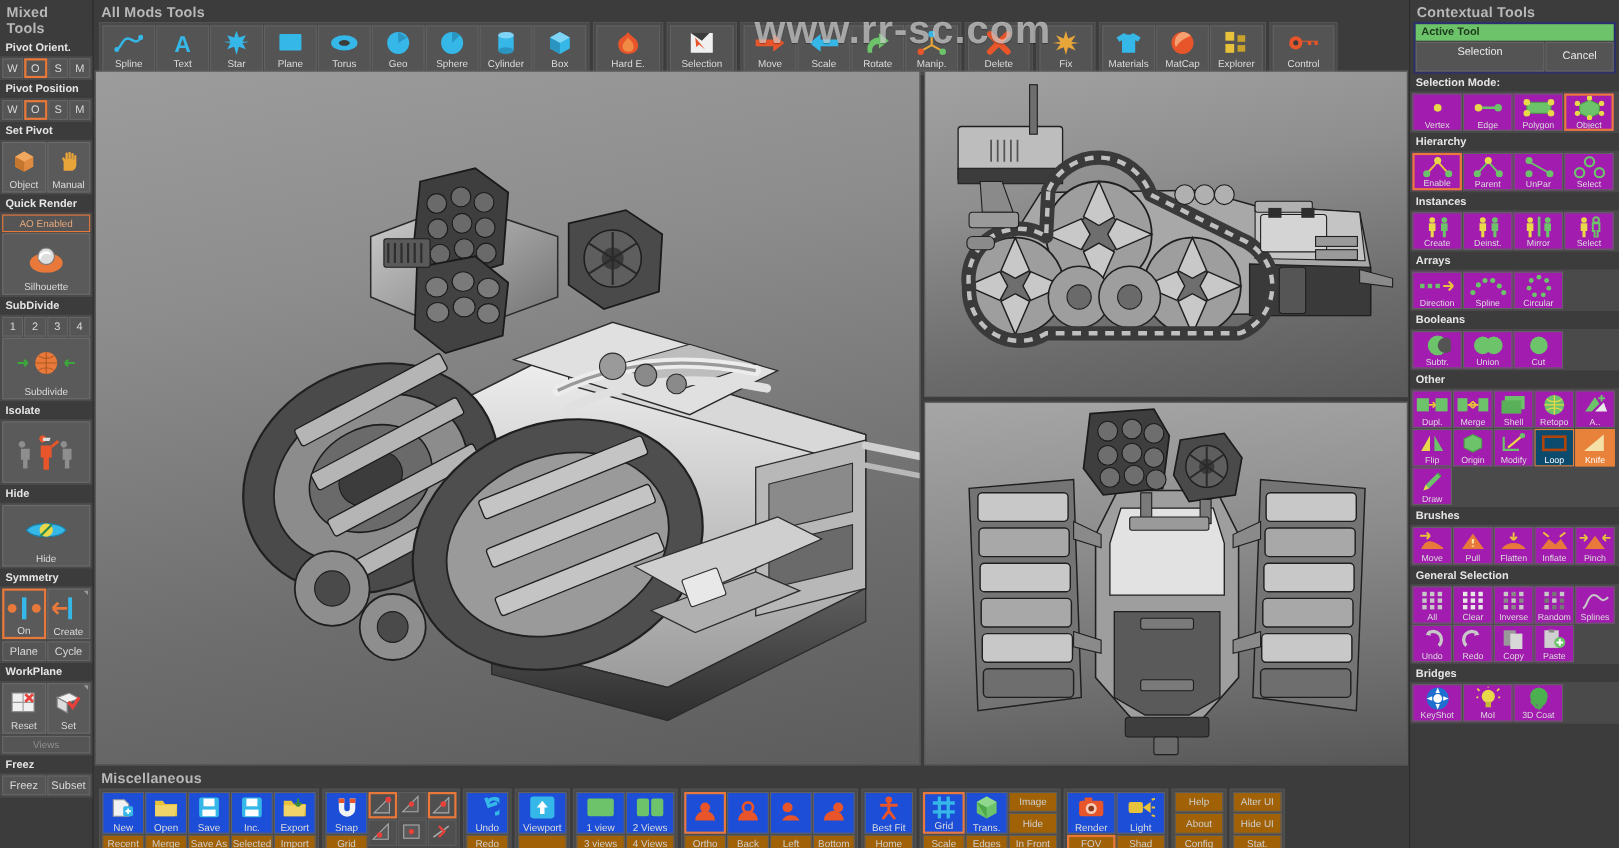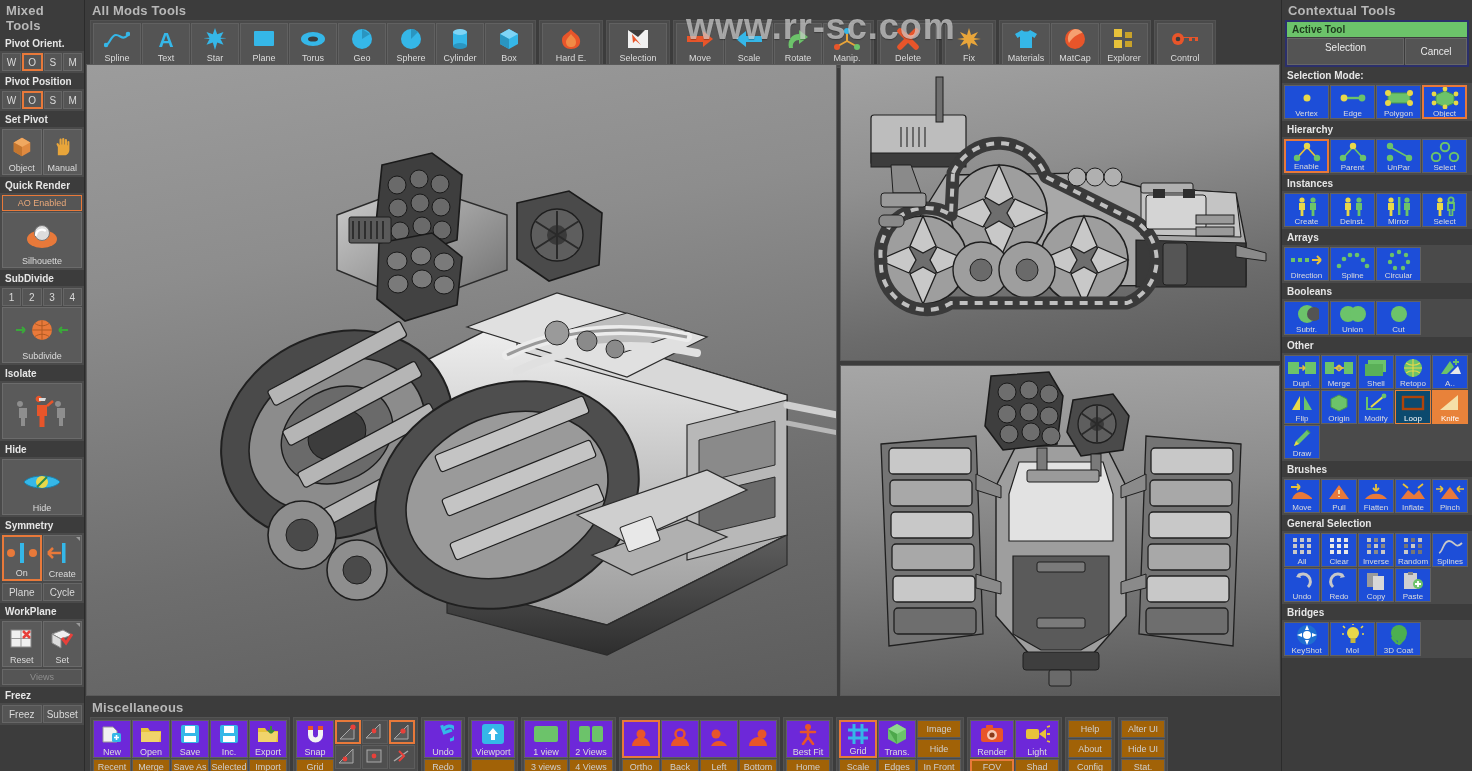--- a/index.html
+++ b/index.html
@@ -76,21 +76,21 @@
            border: 1px solid #5a5a5a; overflow: hidden;
            background: linear-gradient(175deg,#a6a6a6 0%,#8c8c8c 40%,#6a6a6a 80%,#575757 100%); }
 
   
   #bottom { position: absolute; left: 86px; top: 697px; width: 1193px; height: 90px;
             background: #3c3c3c; }
   #bottom .bar { display: flex; align-items: flex-start; gap: 3px; padding: 0 4px; }
   .bgroup { display: flex; background: #4a4a4a; padding: 2px; gap: 1px;
             border: 1px solid #535353; }
   .bcol { display: flex; flex-direction: column; gap: 1px; }
-  .bbtn { width: 38px; height: 38px; background: #6d28d9; border: 1px solid #616161;
+  .bbtn { width: 38px; height: 38px; background: #1d4ed8; border: 1px solid #616161;
           display: flex; flex-direction: column; align-items: center; justify-content: flex-end;
           position: relative; cursor: pointer; }
   .bbtn .lbl { font-size: 9px; color: #dcdcdc; line-height: 10px; }
   .bsub { width: 38px; height: 15px; background: #a16207; border: 1px solid #5c5c5c;
           color: #cfcfcf; font-size: 9px; display: flex; align-items: center;
           justify-content: center; cursor: pointer; }
   .bsub.wide, .bbtn.wide { width: 44px; }
   .bbtn.sel, .bsub.sel { border: 2px solid #e8793a; }
   .tri-btn { width: 26px; height: 24px; background: #4f4f4f; border: 1px solid #5d5d5d;
              position: relative; cursor: pointer; }
@@ -100,21 +100,21 @@
   #right { position: absolute; left: 1281px; top: 0; width: 191px; height: 771px;
            background: #3c3c3c; border-left: 1px solid #2b2b2b; }
   .active-tool-hdr { background: #6cc36a; color: #1e3a1d; font-size: 10px;
                      font-weight: bold; padding: 2px 5px; }
   .at-row { display: flex; gap: 1px; margin-top: 1px; }
   .at-main { flex: 1; background: #545454; border: 1px solid #666; color: #eaeaea;
              font-size: 10px; text-align: center; padding: 3px 0; cursor: pointer; }
   .at-cancel { width: 62px; background: #545454; border: 1px solid #666; color: #eaeaea;
                font-size: 10px; text-align: center; padding: 7px 0; cursor: pointer; }
   .at-wrap { border: 2px solid #2b2f6b; padding: 0; }
-  .rbtn { width: 36px; height: 34px; background: #1d4ed8; border: 1px solid #626262;
+  .rbtn { width: 36px; height: 34px; background: #a21caf; border: 1px solid #626262;
           display: flex; flex-direction: column; align-items: center; justify-content: flex-end;
           position: relative; cursor: pointer; }
   .rbtn .lbl { font-size: 8px; color: #dcdcdc; line-height: 9px; white-space: nowrap;
                overflow: hidden; width: 100%; text-align: center; }
   .rbtn.sel { border: 2px solid #e8793a; }
   .rbtn.w4 { width: 45px; }
 
   
   .wm { position: absolute; color: rgba(255,255,255,.13); font-weight: bold;
         pointer-events: none; user-select: none; }

